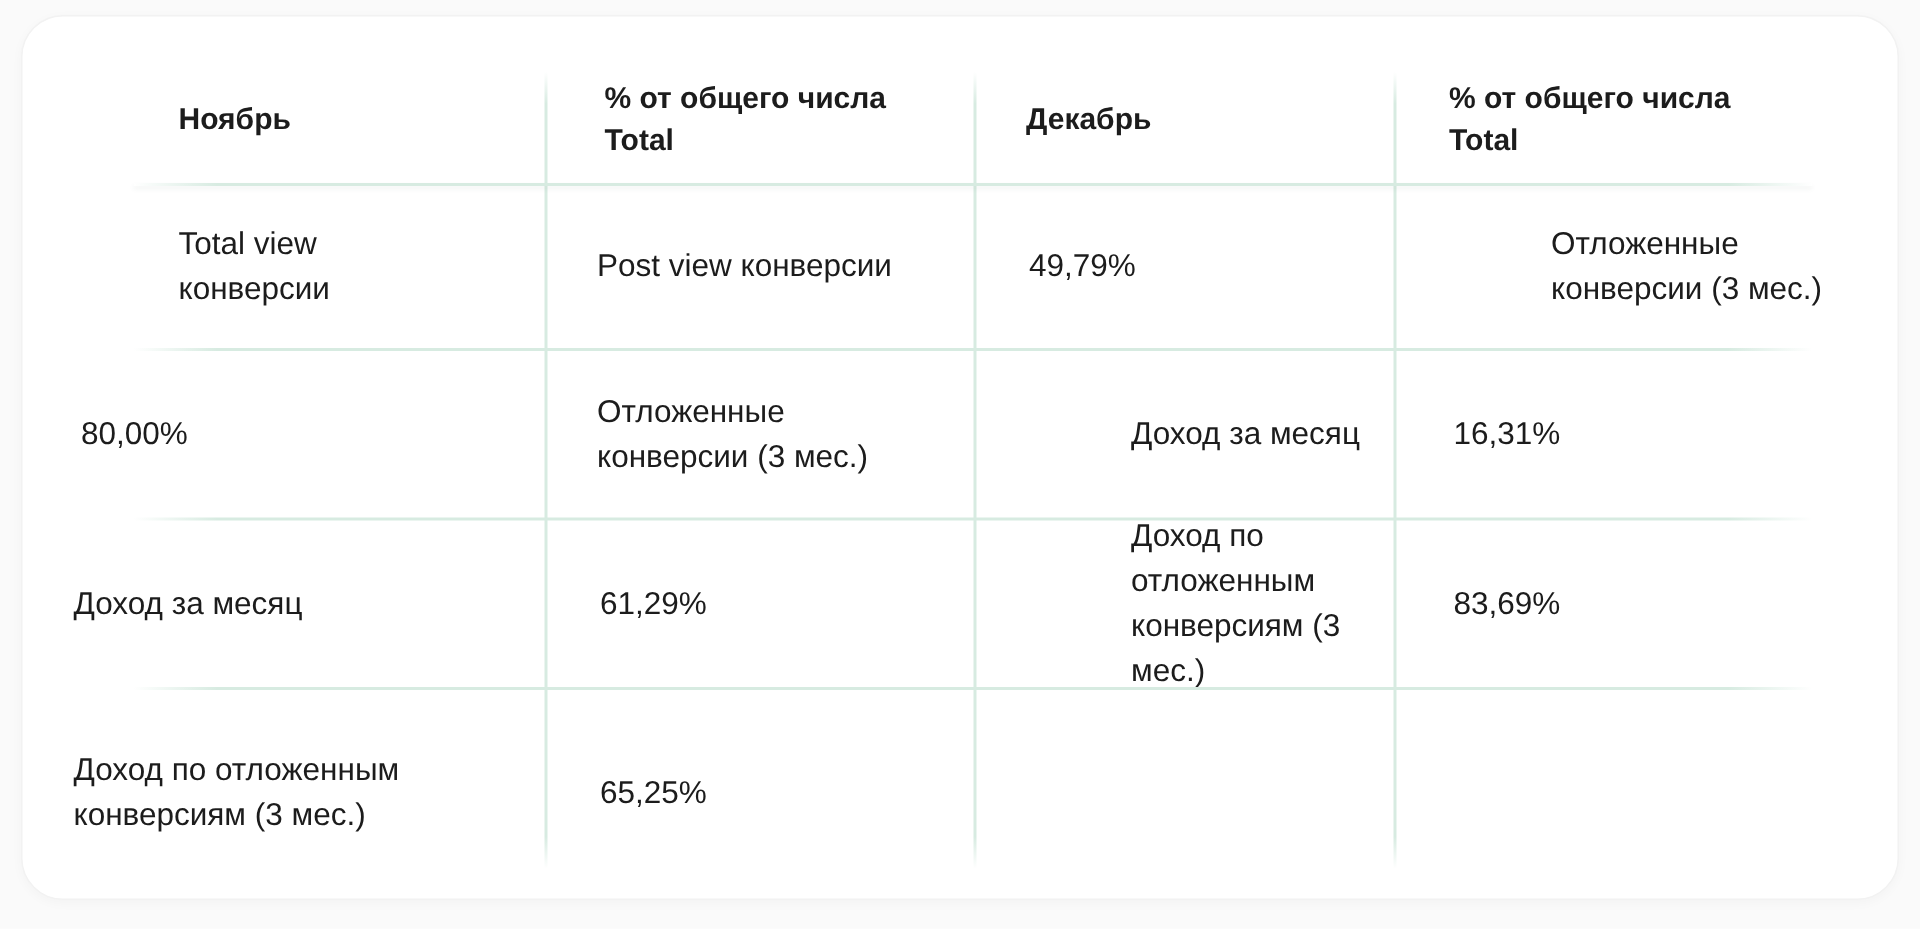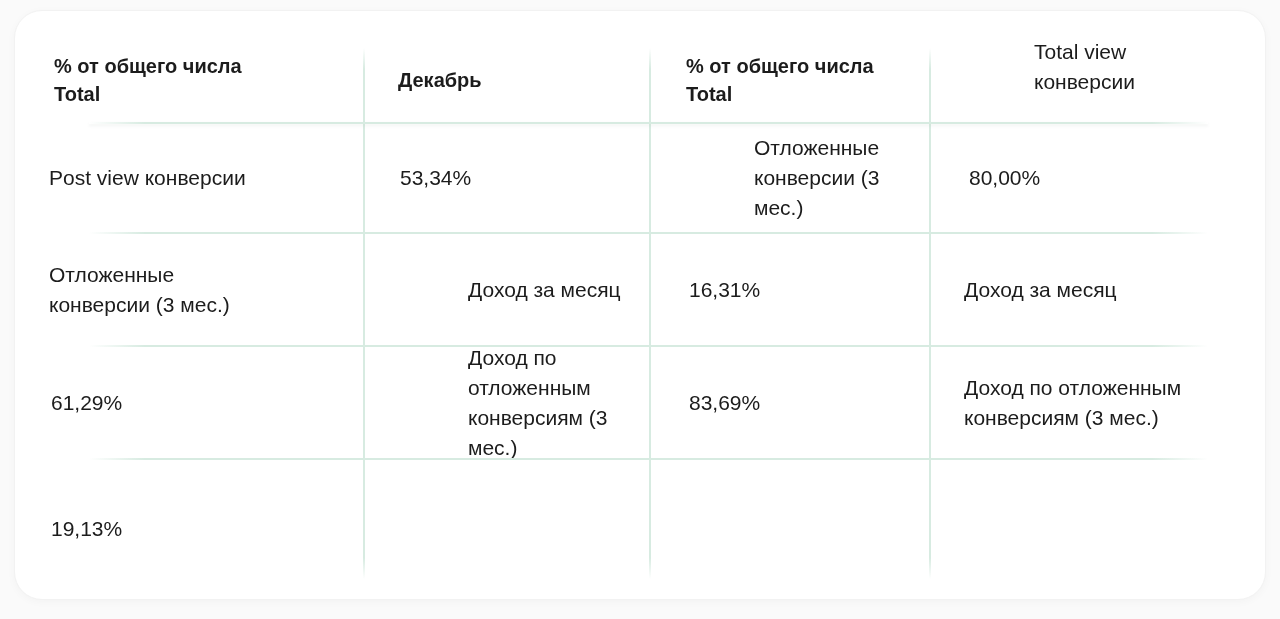--- a/index.html
+++ b/index.html
@@ -77,48 +77,49 @@
     box-shadow: 0 2px 3px rgba(120,140,130,0.10);
   }
 </style>
 </head>
 <body>
 
 <div class="card">
 
   <div class="grid">
 
+    <div class="cell c0 header">Ноябрь</div>
     <div class="cell c1 header">% от общего числа
 Total</div>
     <div class="cell c2 header">Декабрь</div>
     <div class="cell c3 header">% от общего числа
 Total</div>
 
     <div class="cell c0">Total view
 конверсии</div>
     <div class="cell c2">Post view конверсии</div>
-    <div class="cell c3">53,34%</div>
+    <div class="cell c3">49,79%</div>
 
     <div class="cell c0">Отложенные
 конверсии (3 мес.)</div>
     <div class="cell c1">80,00%</div>
     <div class="cell c2">Отложенные
 конверсии (3 мес.)</div>
 
     <div class="cell c0">Доход за месяц</div>
     <div class="cell c1">16,31%</div>
     <div class="cell c2">Доход за месяц</div>
     <div class="cell c3">61,29%</div>
 
     <div class="cell c0">Доход по отложенным
 конверсиям (3 мес.)</div>
     <div class="cell c1">83,69%</div>
     <div class="cell c2">Доход по отложенным
 конверсиям (3 мес.)</div>
-    <div class="cell c3">19,13%</div>
+    <div class="cell c3">65,25%</div>
   </div>
 
   <div class="vline" style="left:348px;"></div>
   <div class="vline" style="left:634px;"></div>
   <div class="vline" style="left:914px;"></div>
 
   <div class="hline header-sep" style="top:111px;"></div>
   <div class="hline" style="top:221px;"></div>
   <div class="hline" style="top:334px;"></div>
   <div class="hline" style="top:447px;"></div>

